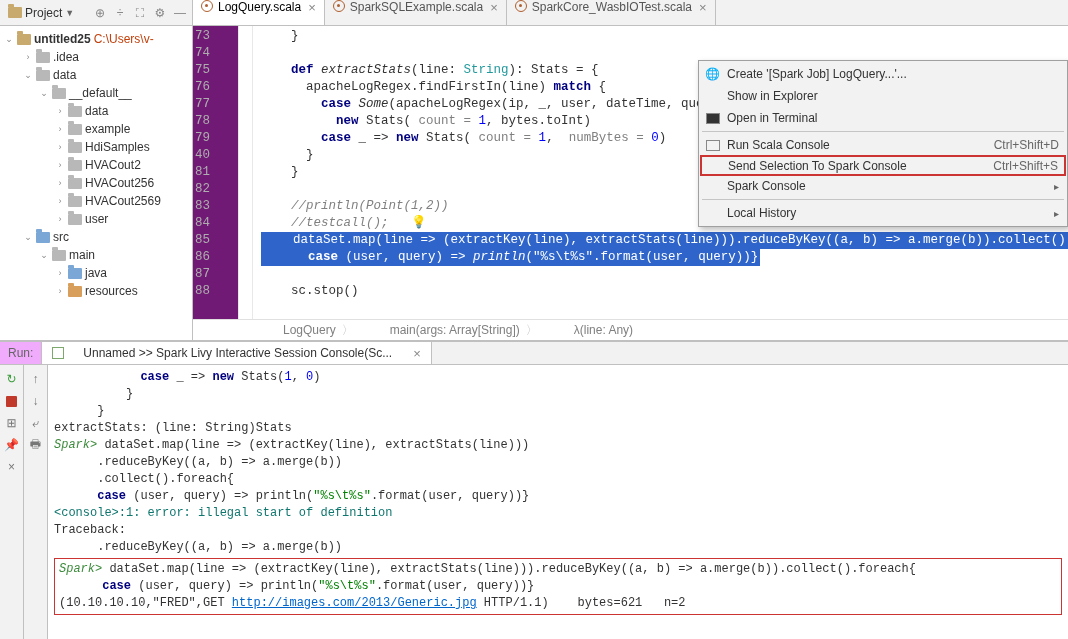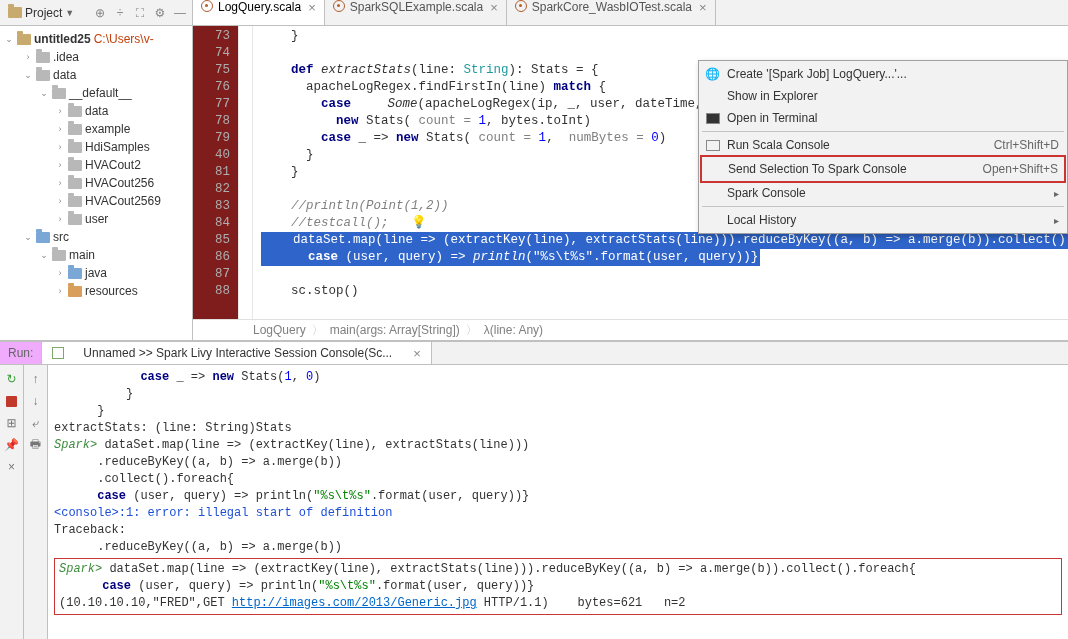--- a/index.html
+++ b/index.html
@@ -130,63 +130,63 @@
     flex:1;
     display:flex;
     overflow:hidden;
     background:#fff;
     font-family: "Consolas","Courier New",monospace;
     font-size: 12.5px;
     line-height: 17px;
   }
   .gutter {
     width: 46px;
-    background:#7f1d1d;
+    background:#701a75;
     border-right: 1px solid #e8e8e8;
     color:#adadad;
-    text-align:right;
+    text-align:left;
     padding: 2px 8px 2px 2px;
   }
   .gutter .ln{height:17px;}
   .margin-col {
     width: 14px;
     border-right: 1px solid #e8e8e8;
   }
   .code-lines {
     flex:1;
     padding: 2px 0 2px 8px;
     color:#333;
     white-space: pre;
     overflow-x: hidden;
     position: relative;
   }
   .cl {height:17px;}
   .kw{color:#000080; font-weight:bold;}
   .fn{font-style: italic;}
   .str{color:#008000;}
   .ty{color:#20999d;}
-  .ty2{font-style: italic; margin-left: 29px;}
+  .ty2{font-style: italic;}
   .cmt{color:#808080; font-style:italic;}
   .param{color:#808080;}
   .num{color:#0000ff;}
   .sel-line{background:#2f65ca; color:#fff; display:inline-block; padding:0 2px;}
   .sel-line .kw, .sel-line .fn, .sel-line .str, .sel-line .param, .sel-line .num{color:#fff;}
 
   .breadcrumb {
     height: 21px;
     background:#fff;
     border-top:1px solid #e0e0e0;
     display:flex;
     align-items:center;
     font-size:12px;
     color:#888;
     padding-left: 60px;
     gap: 6px;
   }
-  .breadcrumb .bc{color:#808080;}
+  .breadcrumb .bc{color:#808080;margin-left:30px;}
   .breadcrumb .sep{color:#c0c0c0;}
 
   .context-menu {
     position:absolute;
     top: 60px;
     right: 0;
     width: 370px;
     background:#f2f2f2;
     border:1px solid #a0a0a0;
     box-shadow: 2px 3px 6px rgba(0,0,0,0.25);
@@ -202,21 +202,21 @@
     gap:6px;
   }
   .menu-icon{width:16px; height:16px; flex-shrink:0; display:flex; align-items:center; justify-content:center;}
   .menu-label{flex:1;}
   .menu-shortcut{color:#666;}
   .menu-arrow{color:#666; font-size:10px;}
   .menu-sep{height:1px; background:#c5c5c5; margin: 2px 1px;}
   .menu-item.highlighted{
     border:2px solid #cc3333;
     margin:-1px;
-    height:28px;
+    height:21px;
   }
 
   
   .run-panel{
     height: 298px;
     display:flex;
     flex-direction:column;
     border-top: 1px solid #c0c0c0;
   }
   .run-header{
@@ -274,21 +274,21 @@
     flex:1;
     font-family:"Consolas","Courier New",monospace;
     font-size:12px;
     line-height:17px;
     color:#333;
     padding: 4px 6px;
     overflow:hidden;
     position:relative;
     white-space: pre;
   }
-  .console .err{color:#1d4ed8;}
+  .console .err{color:#0f766e;}
   .console .prm{color:#3b8a3b; font-style:italic;}
   .console .lnk{color:#0066cc; text-decoration:underline;}
   .console .red-box{
     border:1px solid #cc3333;
     padding:2px 4px;
     display:block;
     margin-top:2px;
   }
   .green-rerun{color:#3a9c3a;}
   .red-stop{width:11px;height:11px;background:#c0392b;border-radius:1px;}
@@ -479,21 +479,21 @@
         <div class="menu-item">
           <span class="menu-icon">
             <span style="width:14px;height:11px;border:1px solid #888;"></span>
           </span>
           <span class="menu-label">Run Scala Console</span>
           <span class="menu-shortcut">Ctrl+Shift+D</span>
         </div>
         <div class="menu-item highlighted">
           <span class="menu-icon"></span>
           <span class="menu-label">Send Selection To Spark Console</span>
-          <span class="menu-shortcut">Open+Shift+S</span>
+          <span class="menu-shortcut">Ctrl+Shift+S</span>
         </div>
         <div class="menu-item">
           <span class="menu-icon"></span>
           <span class="menu-label">Spark Console</span>
           <span class="menu-arrow">▸</span>
         </div>
         <div class="menu-sep"></div>
         <div class="menu-item">
           <span class="menu-icon"></span>
           <span class="menu-label">Local History</span>

